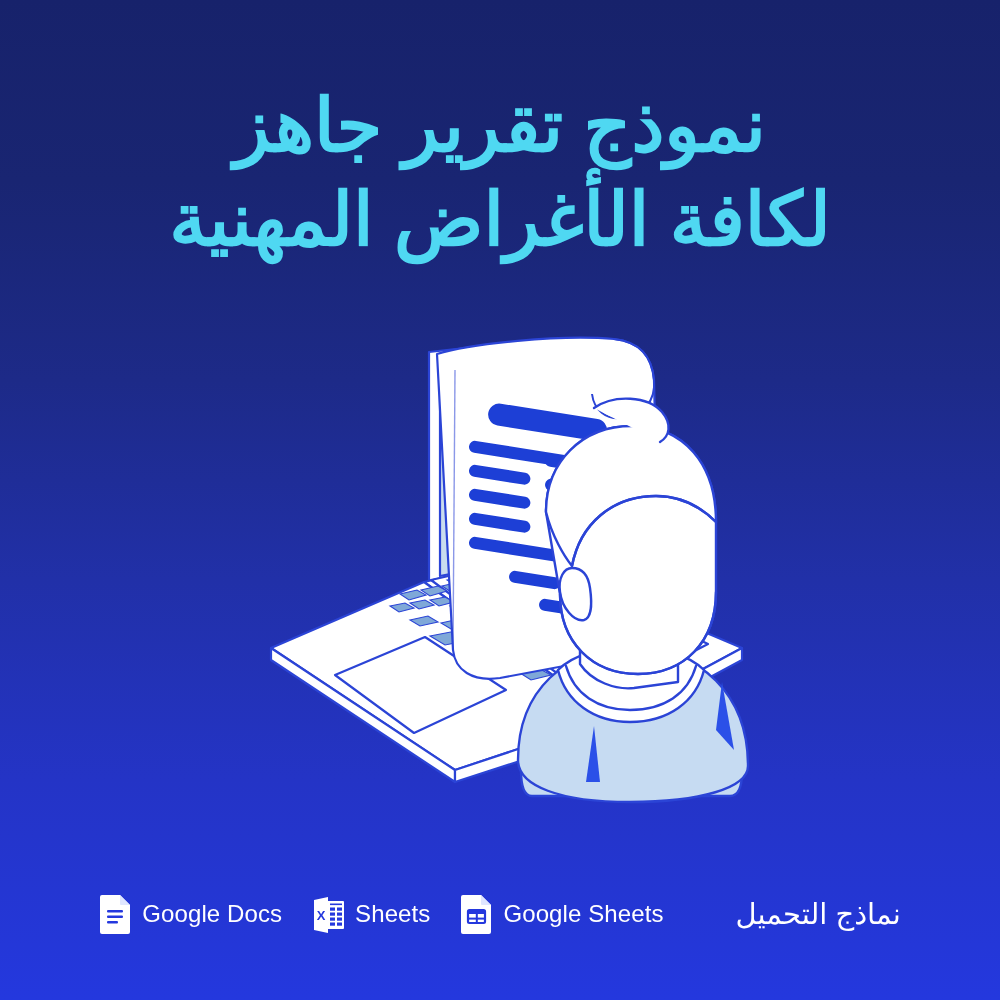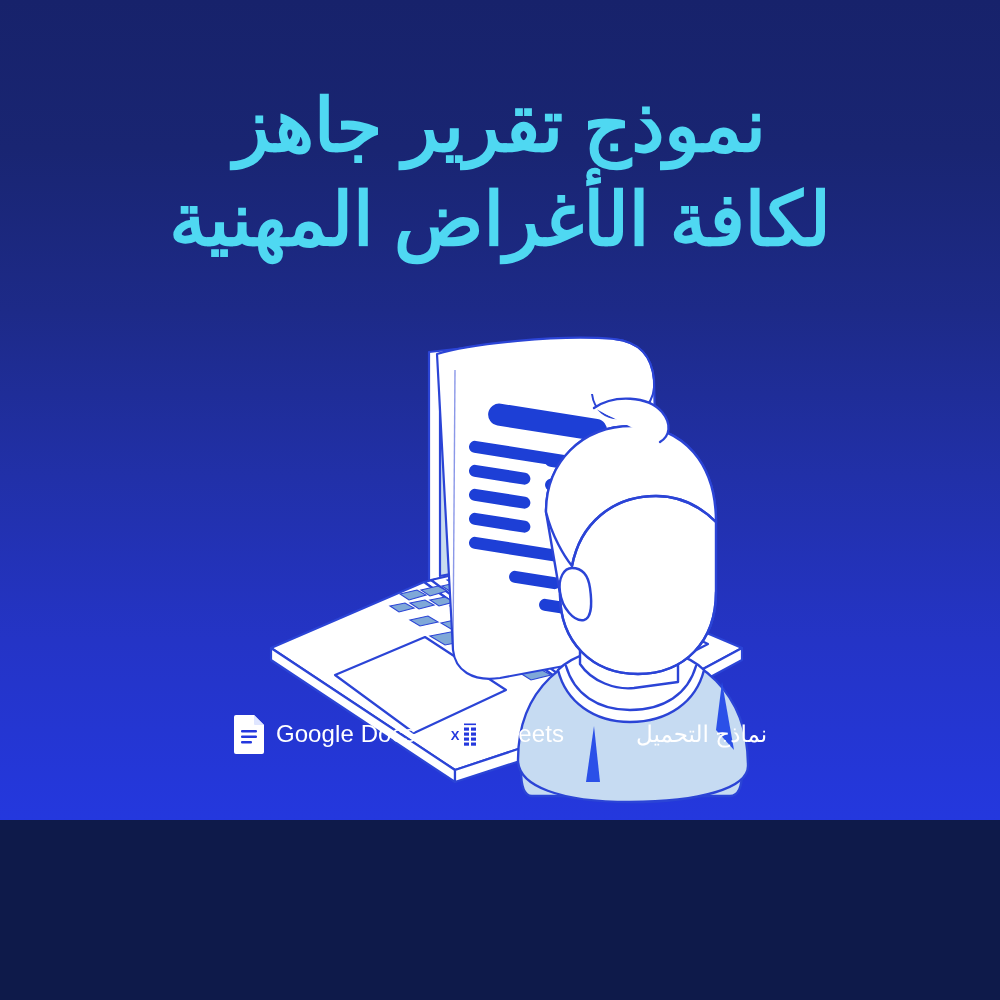--- a/index.html
+++ b/index.html
@@ -3,21 +3,21 @@
 <meta charset="utf-8">
 <style>
   html, body {
     margin: 0;
     padding: 0;
     background: #0e1a4a;
   }
   #poster {
     position: relative;
     width: 1000px;
-    height: 820px;
+    height: 1000px;
     overflow: hidden;
     background: linear-gradient(180deg,
       #17226b 0%,
       #192572 18%,
       #1d2a88 38%,
       #2130a8 58%,
       #2434c6 78%,
       #2438de 100%);
     font-family: "Liberation Sans", sans-serif;
     -webkit-font-smoothing: antialiased;
@@ -81,21 +81,21 @@
     white-space: nowrap;
   }
   .logo-glyph {
     width: 34px;
     height: 40px;
     flex: 0 0 auto;
   }
   .logo-glyph svg { display: block; }
   .bar-arabic {
     color: #ffffff;
-    font-size: 23px;
+    font-size: 29px;
     direction: rtl;
     margin-left: 42px;
     white-space: nowrap;
   }
 </style>
 </head>
 <body>
 
 <div id="poster">
 
@@ -306,17 +306,30 @@
             <rect x="25" y="23.5" width="5" height="3.2"></rect>
             <rect x="18" y="28.5" width="5" height="3.2"></rect>
             <rect x="25" y="28.5" width="5" height="3.2"></rect>
           </g>
           <text x="9" y="25.5" font-family="'Liberation Sans', sans-serif" font-size="13" font-weight="bold" fill="#2438DE" text-anchor="middle">X</text>
         </svg>
       </span>
       <span class="logo-label">Sheets</span>
     </div>
 
+    <div class="logo-item">
+      <span class="logo-glyph">
+        <svg width="34" height="42" viewBox="0 0 34 42">
+          <path d="M3,1 H21 L31,11 V38 A2,2 0 0 1 29,40 H3 A2,2 0 0 1 1,38 V3 A2,2 0 0 1 3,1 Z" fill="#ffffff"></path>
+          <path d="M21,1 L31,11 H22 A1,1 0 0 1 21,10 Z" fill="#dfe6ff"></path>
+          <rect x="8" y="16" width="17" height="13" rx="1.4" fill="none" stroke="#2438DE" stroke-width="2.2"></rect>
+          <rect x="8" y="16" width="17" height="4" fill="#2438DE"></rect>
+          <rect x="15.8" y="20" width="2" height="9" fill="#2438DE"></rect>
+          <rect x="8" y="23.6" width="17" height="2" fill="#2438DE"></rect>
+        </svg>
+      </span>
+      <span class="logo-label">Google Sheets</span>
+    </div>
 
     <div class="bar-arabic">نماذج التحميل</div>
   </div>
 
 </div>
 
 </body></html>

